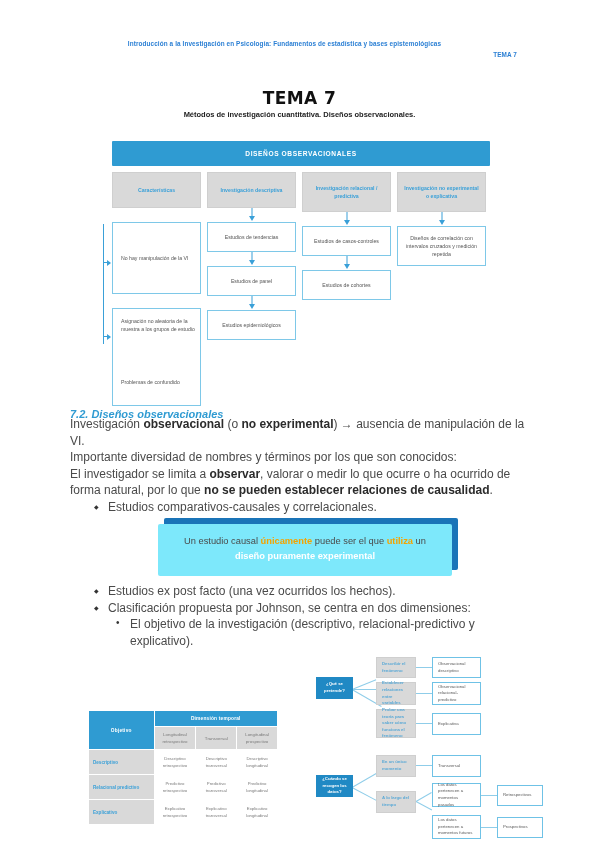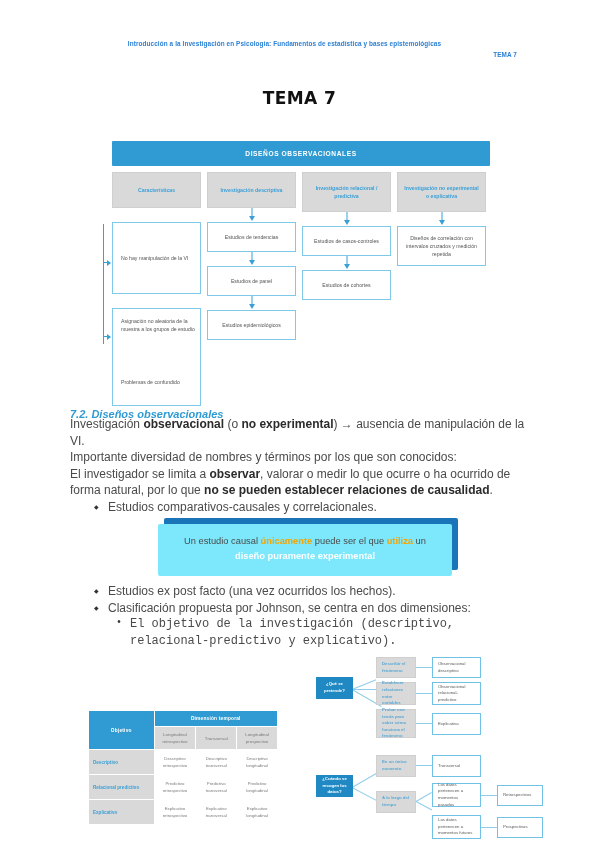--- a/index.html
+++ b/index.html
@@ -93,21 +93,21 @@
     position: absolute; left: 70px; top: 416px; width: 462px;
     font-size: 12px; line-height: 16.5px; color: #4a4a4a;
   }
   .body-text b { color: #2b2b2b; font-weight: bold; }
   .bul { margin: 0 0 0 22px; list-style: none; }
   .bul li { position: relative; padding-left: 16px; }
   .bul li::before {
     content: "\25C6"; position: absolute; left: 2px; top: 0;
     font-size: 6px; color: #333;
   }
-  .bul2 { margin: 0 0 0 44px; list-style: none; font-family: Liberation Mono, monospace; }
+  .bul2 { margin: 0 0 0 44px; list-style: none; }
   .bul2 li { position: relative; padding-left: 16px; }
   .bul2 li::before {
     content: "\2022"; position: absolute; left: 2px; top: -1px;
     font-size: 10px; color: #333;
   }
 
   
   .callout-wrap { position: absolute; left: 158px; top: 518px; width: 300px; }
   .callout-shadow {
     position: absolute; left: 6px; top: 0; width: 294px; height: 52px;
@@ -167,20 +167,21 @@
 <body>
 
 <div class="page">
 
   <div class="run-header">
     <div class="line1">Introducción a la Investigación en Psicología: Fundamentos de estadística y bases epistemológicas</div>
     <div class="line2">TEMA 7</div>
   </div>
 
   <div class="doc-title">TEMA 7</div>
+  <div class="doc-subtitle">Métodos de investigación cuantitativa. Diseños observacionales.</div>
 
   <div class="diagram-top">
     <div class="dt-banner">DISEÑOS OBSERVACIONALES</div>
     <div class="dt-cols">
 
       <div class="dt-col">
         <div class="rail">
           <div class="vline"></div>
           <div class="tick" style="top:48px"></div>
           <div class="tick" style="top:122px"></div>

